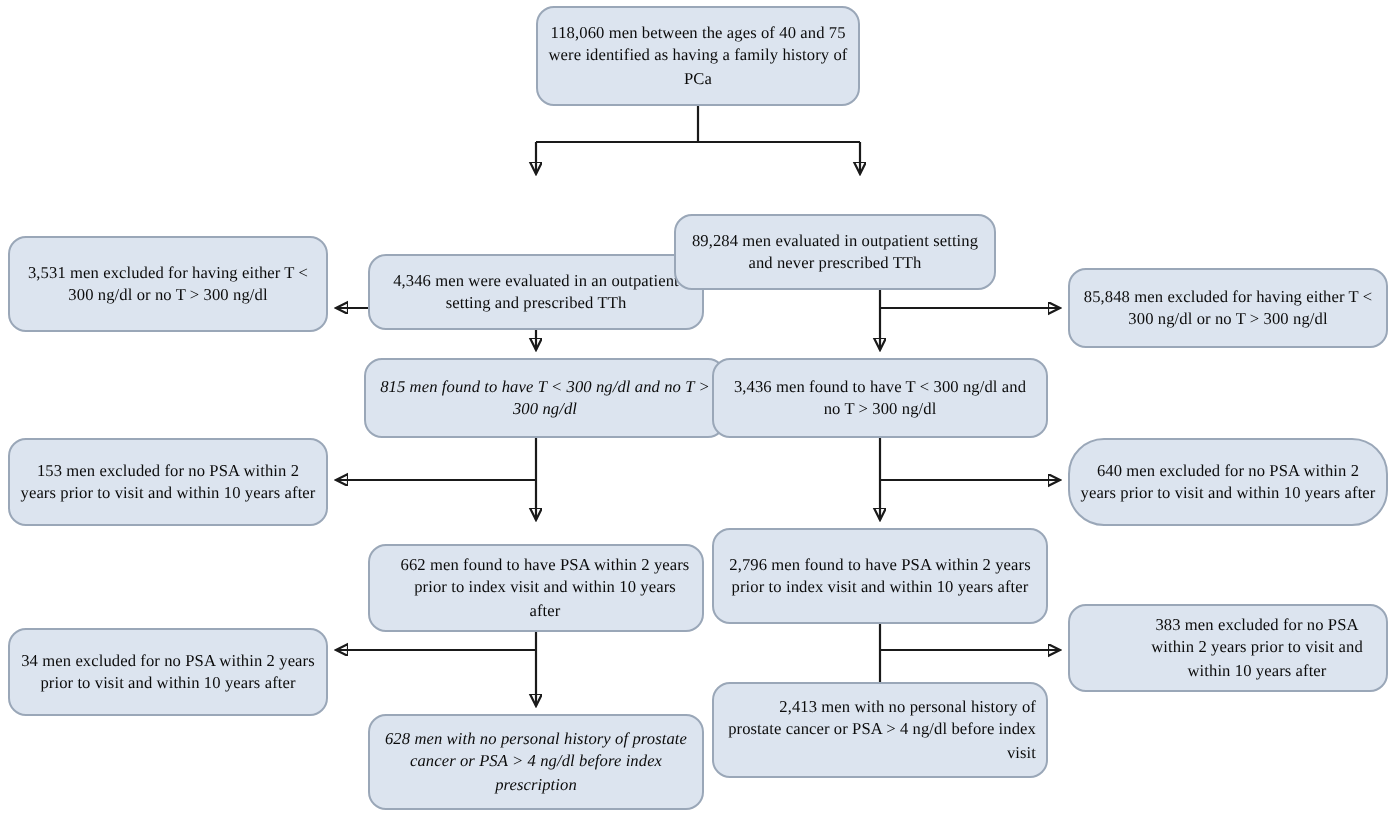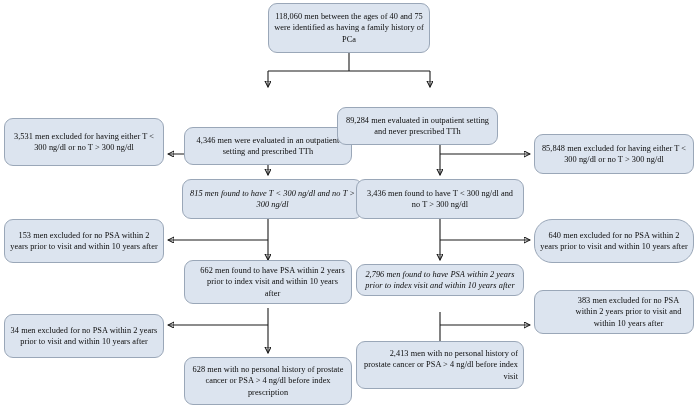--- a/index.html
+++ b/index.html
@@ -43,25 +43,25 @@
   
   .b-top    { left: 268px; top: 3px;   width: 162px; height: 50px; }
   .b-r2l    { left: 184px; top: 91px;  width: 168px; height: 38px; margin-top: 36px; }
   .b-r2r    { left: 337px; top: 91px;  width: 161px; height: 38px; margin-top: 16px; }
   .b-ex1l   { left: 4px;   top: 118px; width: 160px; height: 48px; }
   .b-ex1r   { left: 534px; top: 134px; width: 160px; height: 40px; }
   .b-r3l    { left: 182px; top: 179px; width: 181px; height: 40px; font-style: italic; }
   .b-r3r    { left: 356px; top: 179px; width: 168px; height: 40px; }
   .b-ex2l   { left: 4px;   top: 219px; width: 160px; height: 44px; }
   .b-ex2r   { left: 534px; top: 219px; width: 160px; height: 44px; border-radius: 18px; }
-  .b-r4l    { left: 184px; top: 260px; width: 168px; height: 44px; padding-left: 14px; }
-  .b-r4r    { left: 356px; top: 264px; width: 168px; height: 32px; font-style: italic; }
+  .b-r4l    { left: 184px; top: 272px; width: 168px; height: 44px; padding-left: 14px; }
+  .b-r4r    { left: 356px; top: 264px; width: 168px; height: 48px; }
   .b-ex3l   { left: 4px;   top: 302px; width: 160px; height: 44px; margin-top: 12px; }
-  .b-ex3r   { left: 534px; top: 290px; width: 160px; height: 44px; padding-left: 34px; }
-  .b-botl   { left: 184px; top: 357px; width: 168px; height: 48px; }
+  .b-ex3r   { left: 534px; top: 302px; width: 160px; height: 44px; padding-left: 34px; }
+  .b-botl   { left: 184px; top: 357px; width: 168px; height: 48px; font-style: italic; }
   .b-botr   { left: 356px; top: 341px; width: 168px; height: 48px; text-align: right; }
 
   svg.lines {
     position: absolute;
     left: 0; top: 0;
     width: 696px;
     height: 411px;
     pointer-events: none;
   }
   svg.lines path, svg.lines line {

